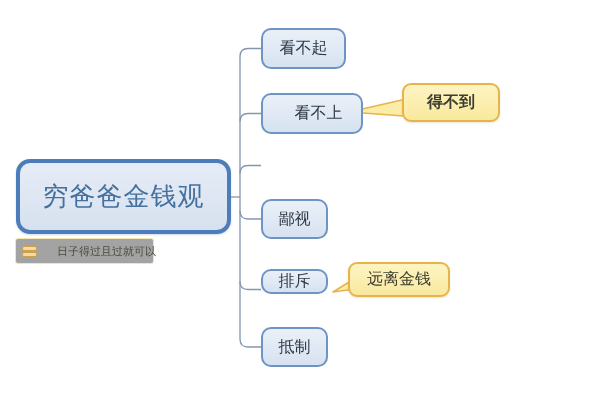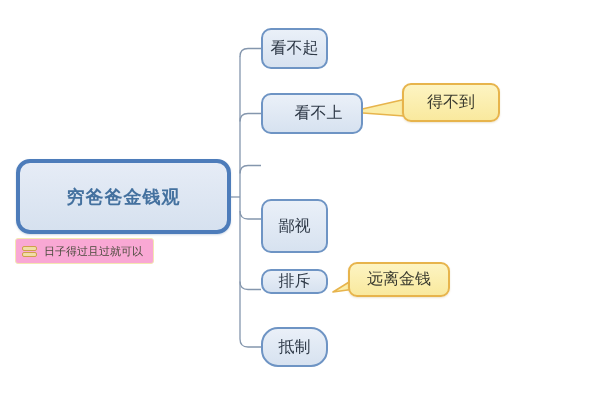--- a/index.html
+++ b/index.html
@@ -15,62 +15,62 @@
   
   .root-topic{
     position:absolute;left:16px;top:159px;width:207px;height:67px;
     border:4px solid #4d7cba;border-radius:14px;
     background:linear-gradient(180deg,#e6ecf6 0%,#d6e1ef 100%);
     display:flex;align-items:center;justify-content:center;
     box-shadow:0 1px 2px rgba(70,110,160,.25);
     cursor:default;
   }
   .root-topic span{
-    font-size:18px;font-weight:bold;color:#44719f;letter-spacing:1px;
+    font-size:26px;font-weight:normal;color:#44719f;letter-spacing:1px;
   }
 
   
   .note{
     position:absolute;left:15px;top:238px;width:139px;height:26px;
-    background:#f9a8d4;border:1px solid #f3e7b1;border-radius:3px;
-    display:flex;align-items:center;gap:7px;box-sizing:border-box;
+    background:#a3a3a3;border:1px solid #f3e7b1;border-radius:3px;
+    display:flex;align-items:center;gap:20px;box-sizing:border-box;
     padding:0 6px;
   }
   .note-icon{display:flex;flex-direction:column;gap:1px;flex:0 0 auto;}
   .note-icon i{display:block;width:15px;height:5px;background:#f0dda6;
     border:1px solid #cfa14a;border-radius:2px;box-sizing:border-box;}
   .note span{font-size:11px;color:#4a4a3c;white-space:nowrap;}
 
   
   .child{
     position:absolute;
     border:2px solid #6e94c4;border-radius:10px;
     background:linear-gradient(180deg,#eaf0f8 0%,#d7e2f0 100%);
     display:flex;align-items:center;justify-content:center;
     box-sizing:border-box;cursor:default;
   }
   .child span{font-size:16px;color:#2e3947;}
-  .c1{left:261px;top:28px;width:67px;height:41px;}
+  .c1{left:261px;top:28px;width:85px;height:41px;}
   .c2{left:261px;top:93px;width:102px;height:41px;padding-left:13px;}
   .c3{left:261px;top:145px;width:85px;height:41px;}
-  .c4{left:261px;top:199px;width:67px;height:54px;}
+  .c4{left:261px;top:199px;width:67px;height:40px;}
   .c5{left:261px;top:269px;width:67px;height:25px;}
-  .c6{left:261px;top:327px;width:67px;height:40px;border-radius:17px;}
+  .c6{left:261px;top:327px;width:67px;height:40px;}
 
   
   .callout{
     position:absolute;
     border:2px solid #e7b44c;border-radius:9px;
     background:linear-gradient(180deg,#fdf4c2 0%,#f9e99e 100%);
     display:flex;align-items:center;justify-content:center;
     box-sizing:border-box;cursor:default;
     box-shadow:0 1px 2px rgba(160,120,30,.2);
   }
   .callout span{font-size:16px;color:#3c3c30;}
-  .co1{left:402px;top:83px;width:98px;height:39px;}
+  .co1{left:402px;top:83px;width:98px;height:39px;font-weight:bold;}
   .co2{left:348px;top:262px;width:102px;height:35px;}
 </style>
 </head>
 <body>
 
 <div class="canvas">
 
   <svg class="connector-svg" width="602" height="407" viewBox="0 0 602 407">
 
     <path d="M 231,197 H 240" fill="none" stroke="#8496ad" stroke-width="1.3"></path>

